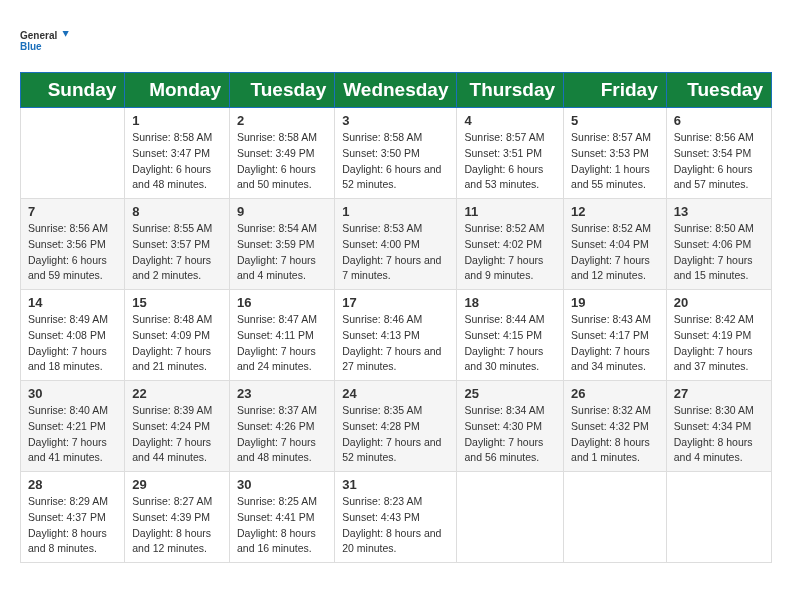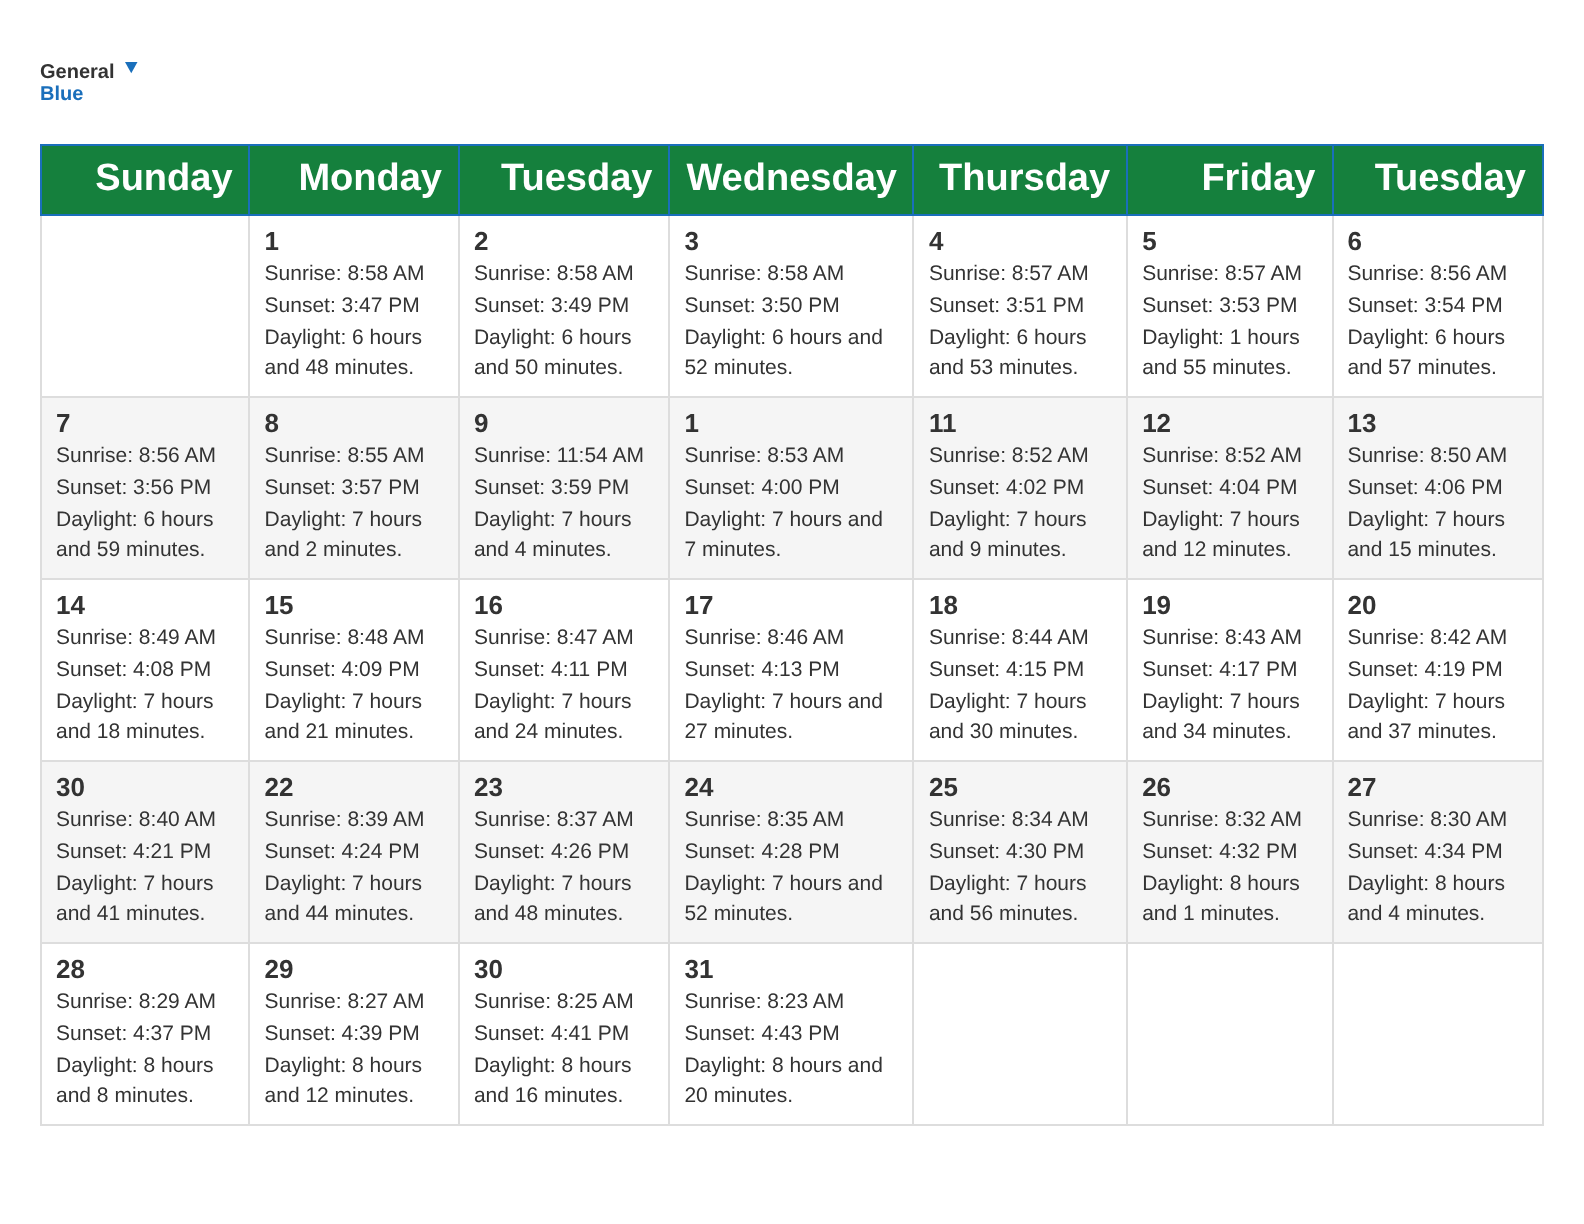--- a/index.html
+++ b/index.html
@@ -167,21 +167,21 @@
           <span class="day-num">8</span>
         <div class="day-info">
           <span>Sunrise: 8:55 AM</span><br>
           <span>Sunset: 3:57 PM</span><br>
           <span>Daylight: 7 hours and 2 minutes.</span>
         </div>
         </td>
         <td>
           <span class="day-num">9</span>
         <div class="day-info">
-          <span>Sunrise: 11:54 AM</span><br>
+          <span>Sunrise: 8:54 AM</span><br>
           <span>Sunset: 3:59 PM</span><br>
           <span>Daylight: 7 hours and 4 minutes.</span>
         </div>
         </td>
         <td>
           <span class="day-num">1</span>
         <div class="day-info">
           <span>Sunrise: 8:53 AM</span><br>
           <span>Sunset: 4:00 PM</span><br>
           <span>Daylight: 7 hours and 7 minutes.</span>

